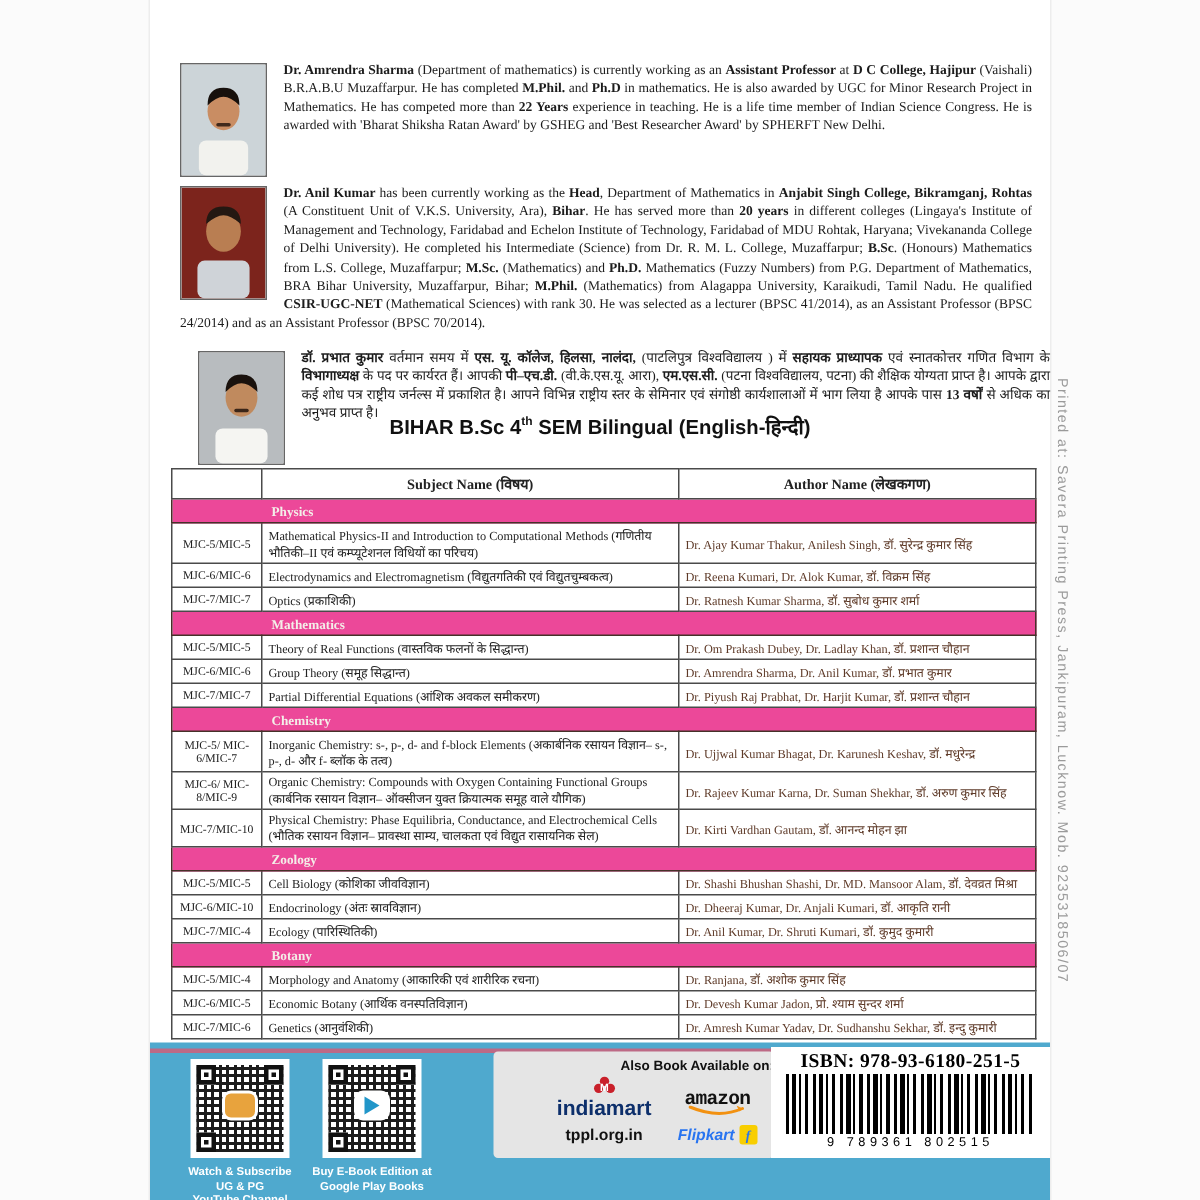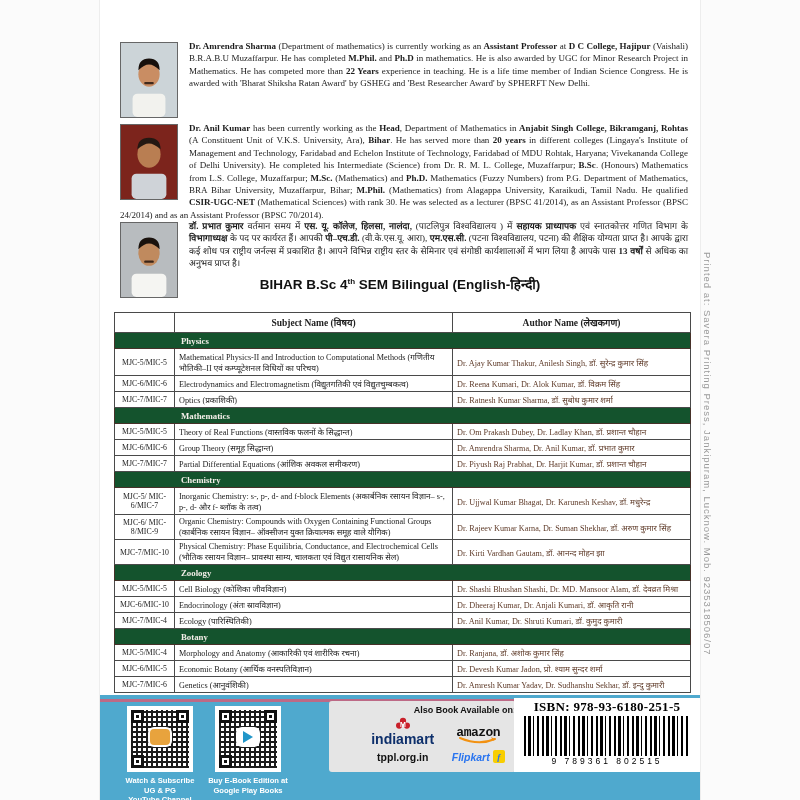--- a/index.html
+++ b/index.html
@@ -17,21 +17,21 @@
   
   table.catalog{position:absolute;left:14px;top:312px;width:577px;border-collapse:collapse;font-size:8px;color:#222;table-layout:fixed;}
   table.catalog td,table.catalog th{border:1px solid #4a4a4a;padding:2px 4px;vertical-align:middle;}
   table.catalog th{font-size:9.5px;font-weight:bold;text-align:center;padding:3px 2px;}
   .col-code{width:60px;}
   .col-sub{width:278px;}
   td.code{text-align:center;font-size:7.8px;}
   td.subject{font-size:8.2px;}
   td.subject .hi{font-size:8.2px;}
   td.authors{color:#5e3a28;font-size:8.2px;}
-  tr.section-band td{background:#14532d;color:#f4efe9;font-weight:bold;font-size:8.8px;padding:2.5px 4px 2.5px 66px;border:1px solid #463129;font-family:"Liberation Serif",serif;}
+  tr.section-band td{background:#ec4899;color:#f4efe9;font-weight:bold;font-size:8.8px;padding:2.5px 4px 2.5px 66px;border:1px solid #463129;font-family:"Liberation Serif",serif;}
   
   .band{position:absolute;left:0;top:695px;width:600px;height:105px;background:#4fa9ce;}
   .band .pink-line{position:absolute;left:0;top:4px;width:100%;height:3px;background:#bd6a86;}
   .qr-wrap{position:absolute;width:104px;text-align:center;}
   .qr-box{margin:0 auto;width:66px;height:66px;background:#fff;padding:0;display:flex;align-items:center;justify-content:center;}
   .qr{position:relative;width:58px;height:58px;background:
       repeating-linear-gradient(0deg,#1c1c1c 0 2px,transparent 2px 5px),
       repeating-linear-gradient(90deg,#1c1c1c 0 2px,transparent 2px 5px);}
   .finder{position:absolute;width:13px;height:13px;border:3px solid #111;background:#fff;box-sizing:border-box;}
   .finder::after{content:"";position:absolute;left:2px;top:2px;width:3px;height:3px;background:#111;}
@@ -86,21 +86,21 @@
       <svg viewBox="0 0 58 76" preserveAspectRatio="none">
         <rect x="0" y="0" width="58" height="76" fill="#7c241c"></rect>
         <rect x="11" y="50" width="36" height="26" rx="5" fill="#cfd3d8"></rect>
         <ellipse cx="29" cy="30" rx="12" ry="14" fill="#b97e52"></ellipse>
         <path d="M17 25 Q17 13 29 13 Q41 13 41 25 Q34 19 29 19 Q24 19 17 25 Z" fill="#241812"></path>
       </svg>
     </div>
     <span><b>Dr. Anil Kumar</b><span> has been currently working as the </span><b>Head</b><span>, Department of Mathematics in </span><b>Anjabit Singh College, Bikramganj, Rohtas</b><span> (A Constituent Unit of V.K.S. University, Ara), </span><b>Bihar</b><span>. He has served more than </span><b>20 years</b><span> in different colleges (Lingaya's Institute of Management and Technology, Faridabad and Echelon Institute of Technology, Faridabad of MDU Rohtak, Haryana; Vivekananda College of Delhi University). He completed his Intermediate (Science) from Dr. R. M. L. College, Muzaffarpur; </span><b>B.Sc</b><span>. (Honours) Mathematics from L.S. College, Muzaffarpur; </span><b>M.Sc.</b><span> (Mathematics) and </span><b>Ph.D.</b><span> Mathematics (Fuzzy Numbers) from P.G. Department of Mathematics, BRA Bihar University, Muzaffarpur, Bihar; </span><b>M.Phil.</b><span> (Mathematics) from Alagappa University, Karaikudi, Tamil Nadu. He qualified </span><b>CSIR-UGC-NET</b><span> (Mathematical Sciences) with rank 30. He was selected as a lecturer (BPSC 41/2014), as an Assistant Professor (BPSC 24/2014) and as an Assistant Professor (BPSC 70/2014).</span></span>
   </div>
 
-  <div class="author-block" style="top:220px;">
+  <div class="author-block" style="top:232px;margin-left:12px;">
     <div class="photo">
       <svg viewBox="0 0 58 76" preserveAspectRatio="none">
         <rect x="0" y="0" width="58" height="76" fill="#b8bcbf"></rect>
         <rect x="11" y="52" width="36" height="24" rx="5" fill="#f5f5f2"></rect>
         <ellipse cx="29" cy="31" rx="11" ry="13" fill="#c08a5e"></ellipse>
         <path d="M18 27 Q18 15 29 15 Q40 15 40 27 Q34 21 29 21 Q24 21 18 27 Z" fill="#1a120d"></path>
         <rect x="24" y="38.5" width="10" height="2.4" rx="1.2" fill="#3a2518"></rect>
       </svg>
     </div>
     <span><b>डॉ. प्रभात कुमार</b><span> वर्तमान समय में </span><b>एस. यू. कॉलेज, हिलसा, नालंदा,</b><span> (पाटलिपुत्र विश्वविद्यालय ) में </span><b>सहायक प्राध्यापक</b><span> एवं स्नातकोत्तर गणित विभाग के </span><b>विभागाध्यक्ष</b><span> के पद पर कार्यरत हैं। आपकी </span><b>पी–एच.डी.</b><span> (वी.के.एस.यू. आरा), </span><b>एम.एस.सी.</b><span> (पटना विश्वविद्यालय, पटना) की शैक्षिक योग्यता प्राप्त है। आपके द्वारा कई शोध पत्र राष्ट्रीय जर्नल्स में प्रकाशित है। आपने विभिन्न राष्ट्रीय स्तर के सेमिनार एवं संगोष्ठी कार्यशालाओं में भाग लिया है आपके पास </span><b>13 वर्षों</b><span> से अधिक का अनुभव प्राप्त है।</span></span>

